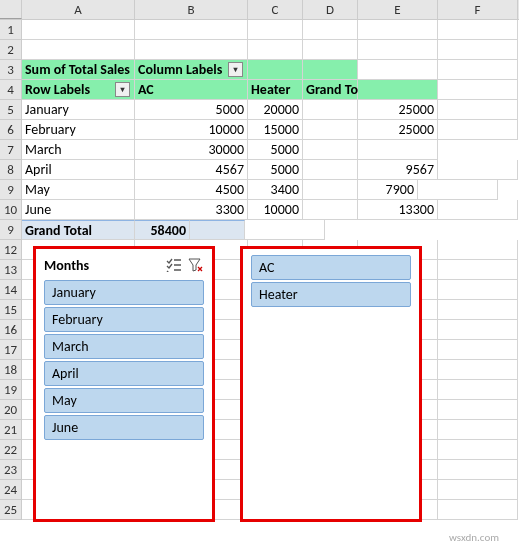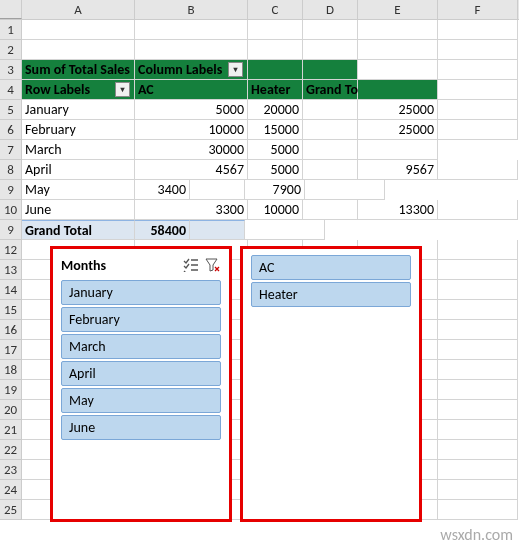--- a/index.html
+++ b/index.html
@@ -59,21 +59,21 @@
     }
     .cell {
       border-right: 1px solid #d4d4d4;
       border-bottom: 1px solid #d4d4d4;
       padding: 0 3px;
       line-height: 20px;
       white-space: nowrap;
       overflow: visible;
     }
     .bold { font-weight: bold; }
-    .pivot-hdr { background: #15803d; }
+    .pivot-hdr { background: #86efac; }
     .pivot-total { background: #dce6f1; font-weight: bold; border-top: 1px solid #8eb4e3;}
     .r { text-align: right; }
     .dropdown-btn {
       display: inline-block;
       float: right;
       width: 15px;
       height: 15px;
       border: 1px solid #888;
       background: #f0f0f0;
       margin-top: 2px;
@@ -83,43 +83,43 @@
       text-align: center;
       color: #333;
     }
     
     .slicer {
       position: absolute;
       background: #fff;
       border: 3px solid #e60000;
       padding: 4px;
     }
-    .slicer.months { left: 50px; top: 246px; width: 182px; height: 276px; }
+    .slicer.months { left: 33px; top: 246px; width: 182px; height: 276px; }
     .slicer.items  { left: 240px; top: 246px; width: 182px; height: 276px; }
     .slicer-header {
       display: flex;
       align-items: center;
       padding: 3px 4px 4px;
     }
     .slicer-title { font-weight: bold; font-size: 14px; flex: 1; }
     .slicer-ico { width: 18px; height: 18px; margin-left: 3px; display: flex; align-items:center; justify-content:center; }
     .slicer-item {
       background: #bdd7ee;
       border: 1px solid #7ba7d7;
       border-radius: 2px;
       padding: 3px 7px;
       margin: 2px 4px;
       font-size: 14px;
       cursor: pointer;
     }
     .watermark {
       position: absolute;
-      right: 6px;
+      right: 20px;
       bottom: 6px;
-      font-size: 16px;
+      font-size: 11px;
       color: #aaa;
     }
     svg { display: block; }
   </style>
 </head>
 <body>
 
 <div class="grid">
 
   <div class="col-headers">
@@ -209,20 +209,21 @@
     <div class="cell col-A">April</div>
     <div class="cell col-B r">4567</div>
     <div class="cell col-C r">5000</div>
     <div class="cell col-D r"></div>
     <div class="cell col-E r" style="margin-left:-80px;width:160px">9567</div>
     <div class="cell col-F"></div>
   </div>
   <div class="row">
     <div class="row-head">9</div>
     <div class="cell col-A">May</div>
+    <div class="cell col-B r">4500</div>
     <div class="cell col-C r">3400</div>
     <div class="cell col-D r"></div>
     <div class="cell col-E r" style="margin-left:-80px;width:140px">7900</div>
     <div class="cell col-F"></div>
   </div>
   <div class="row">
     <div class="row-head">10</div>
     <div class="cell col-A">June</div>
     <div class="cell col-B r">3300</div>
     <div class="cell col-C r">10000</div>

